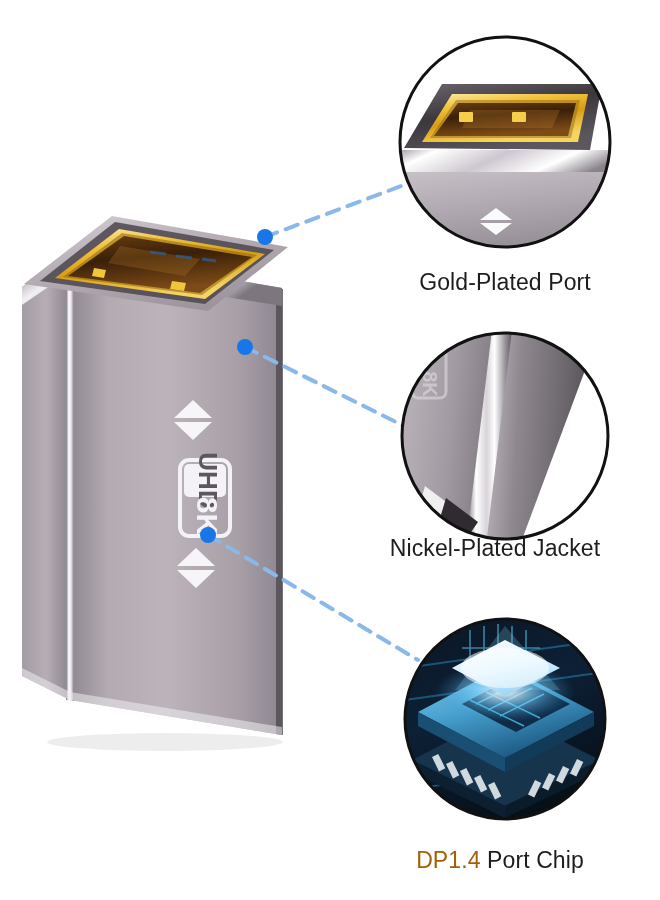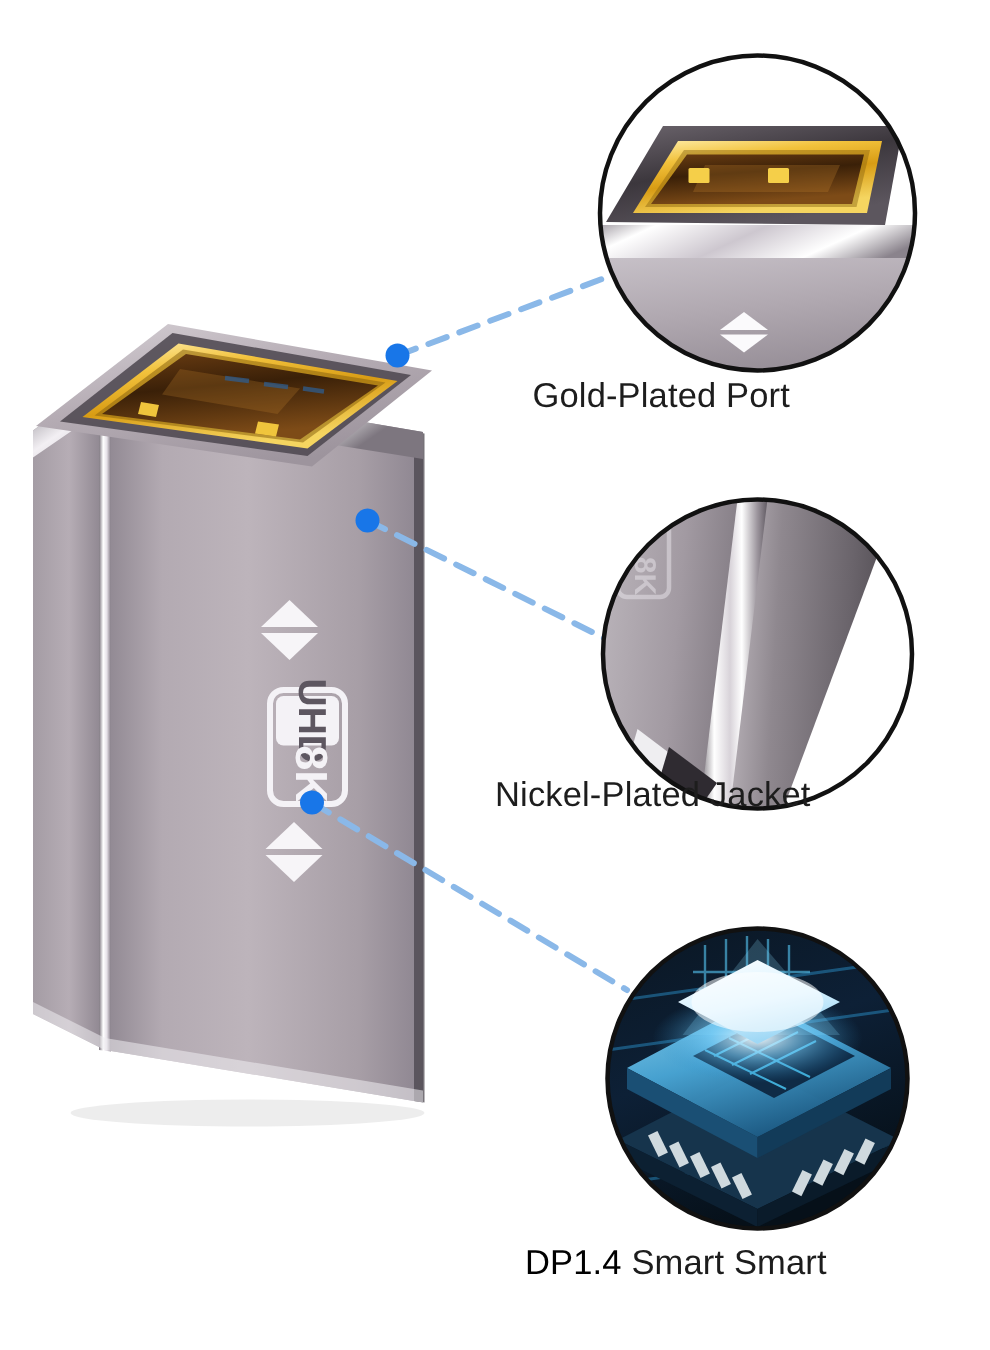--- a/index.html
+++ b/index.html
@@ -10,27 +10,29 @@
     font-family:"Liberation Sans","DejaVu Sans",sans-serif;
     overflow:hidden;
     position:relative;
   }
   .stage{position:absolute;inset:0;width:660px;height:900px;}
   .svg-layer{position:absolute;left:0;top:0;width:660px;height:900px;}
 
   
   .callout-label{
     position:absolute;
+    text-align:center;
     font-size:23px;
     color:#1d1d1d;
     letter-spacing:.1px;
     white-space:nowrap;
     font-family:"Liberation Sans","DejaVu Sans",sans-serif;
+    margin-top:19px;
   }
-  .callout-label .accent{color:#000000;}
+  .callout-label .accent{color:#a16207;}
   #label-1{left:355px;top:250px;width:300px;}
   #label-2{left:330px;top:516px;width:330px;}
   #label-3{left:350px;top:828px;width:300px;}
 </style>
 </head>
 <body>
 
 <div class="stage">
 
   <svg class="svg-layer" viewBox="0 0 660 900" xmlns="http://www.w3.org/2000/svg">
@@ -310,15 +312,15 @@
         <ellipse cx="505" cy="668" rx="44" ry="20" fill="#ffffff" opacity="0.55"></ellipse>
       </g>
       <circle cx="505" cy="719" r="100" fill="none" stroke="#111111" stroke-width="3"></circle>
     </g>
   </svg>
 
   <div class="callout-label" id="label-1">Gold-Plated Port</div>
 
   <div class="callout-label" id="label-2">Nickel-Plated Jacket</div>
 
-  <div class="callout-label" id="label-3"><span class="accent">DP1.4</span> <span>Smart Smart</span></div>
+  <div class="callout-label" id="label-3"><span class="accent">DP1.4</span> <span>Port Chip</span></div>
 
 </div>
 
 </body></html>

